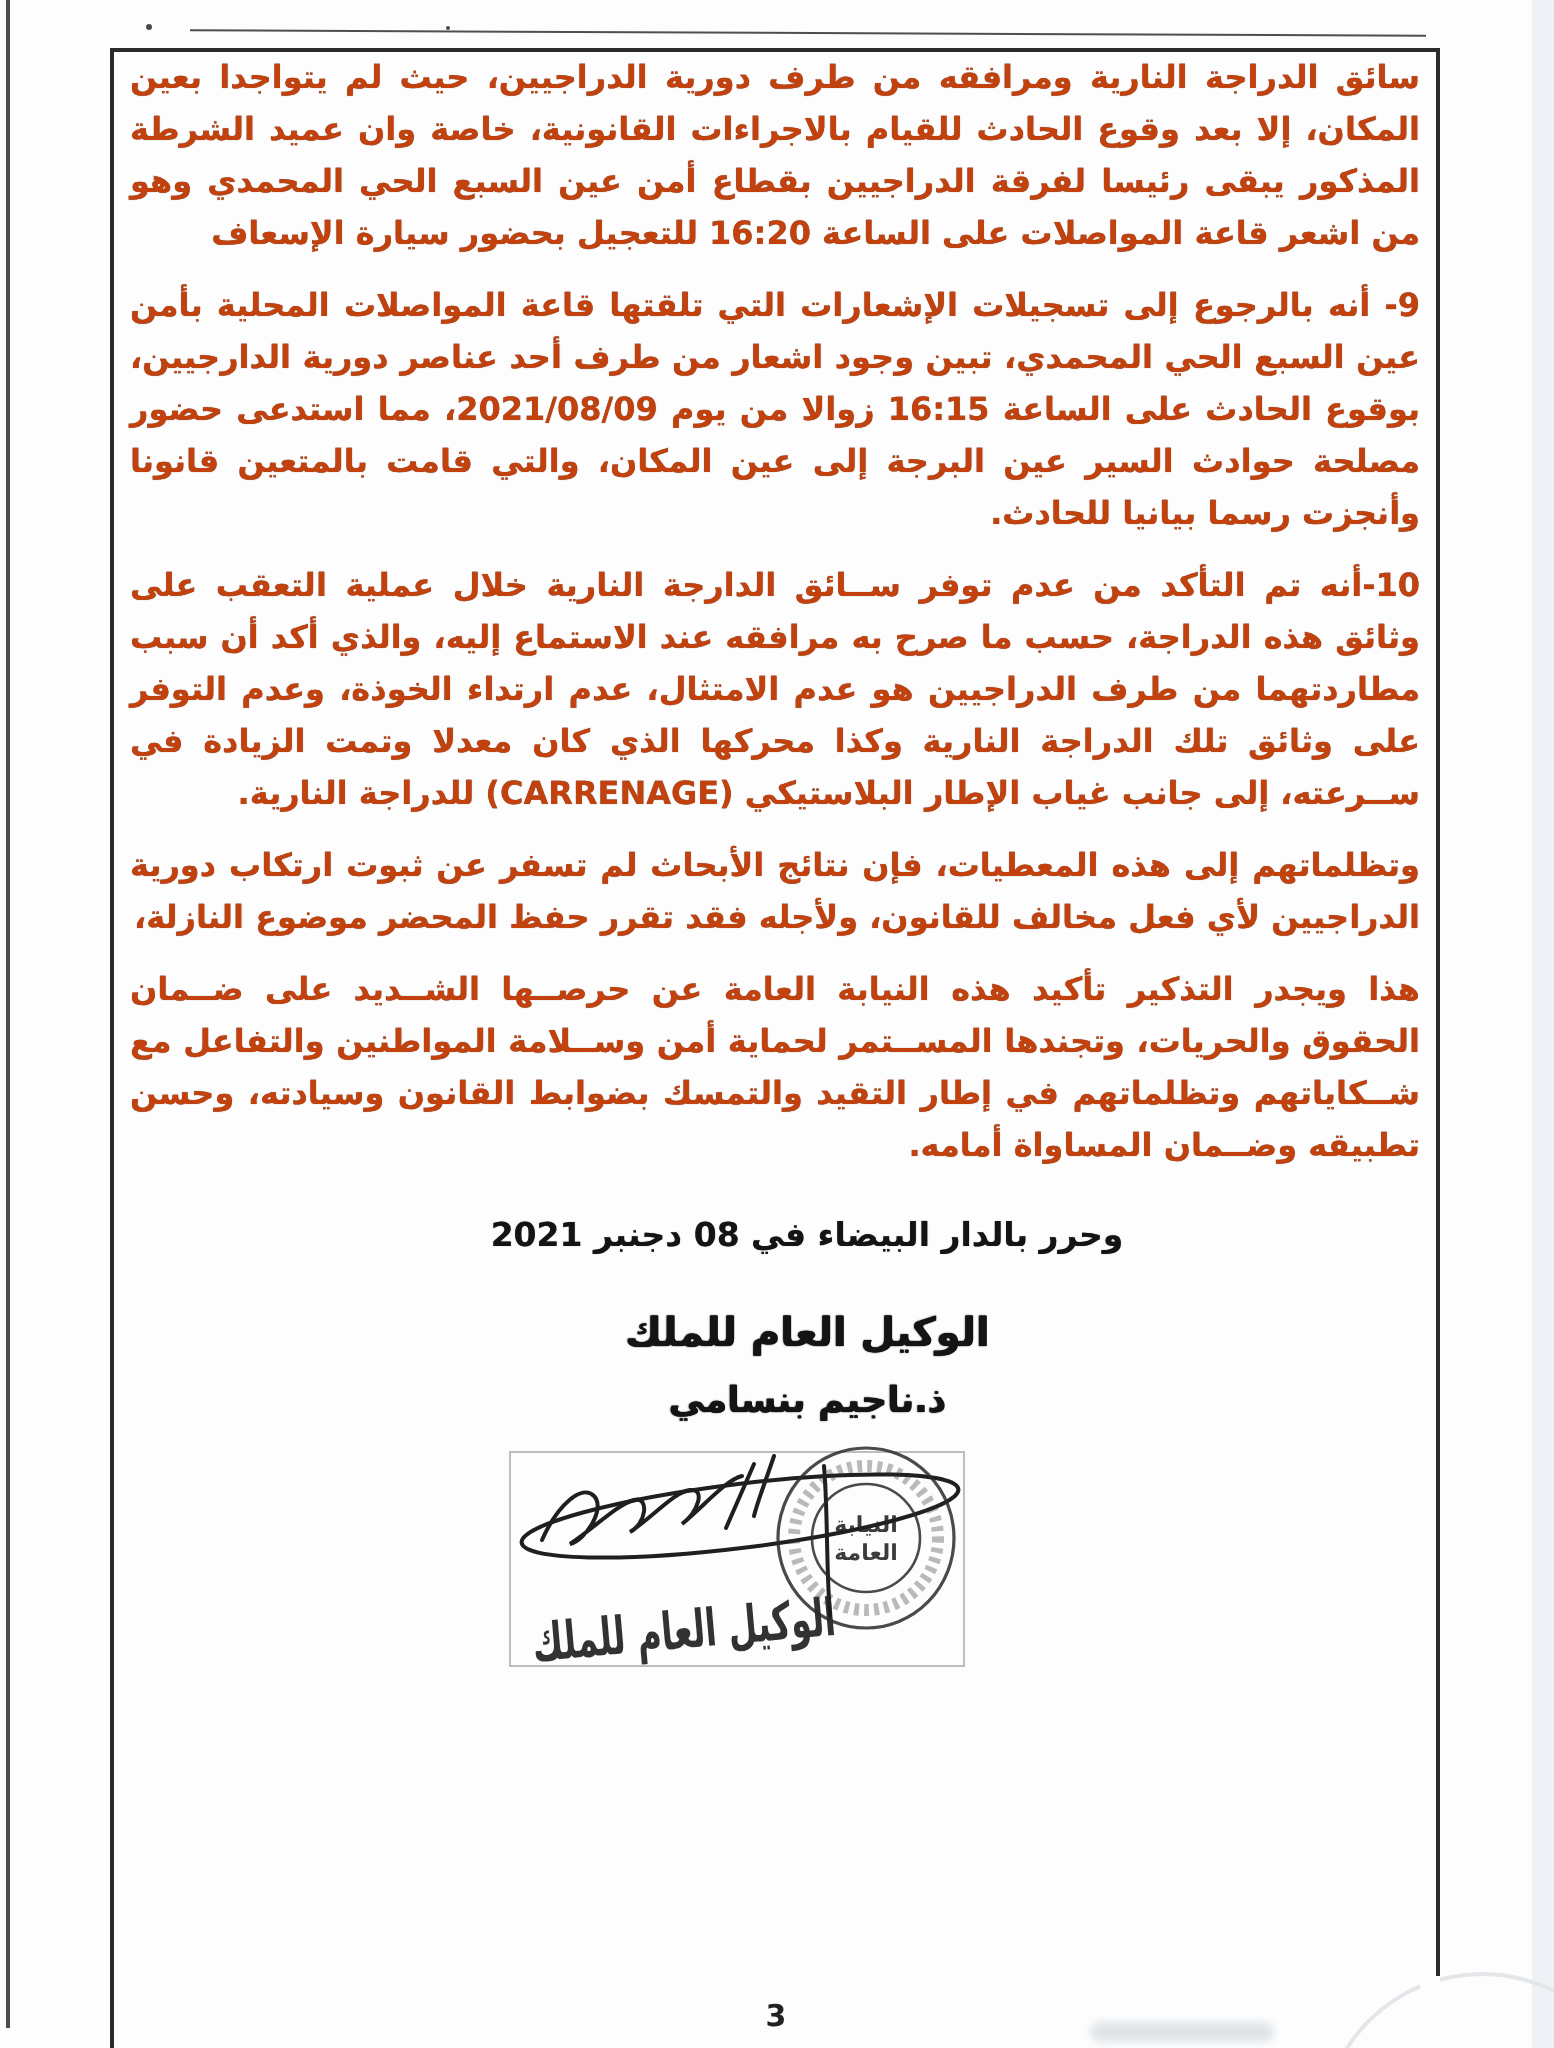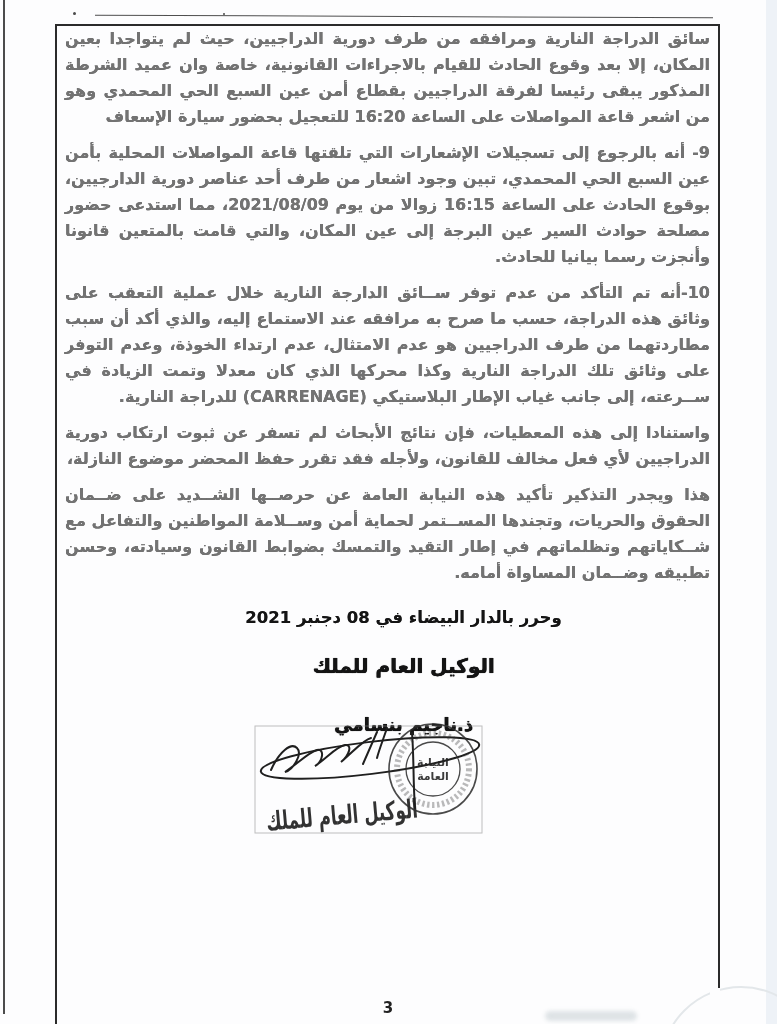--- a/index.html
+++ b/index.html
@@ -24,30 +24,30 @@
   .frame-top-extra{
     position:absolute;left:95px;top:16px;width:618px;height:0;
     border-top:1.6px solid rgba(35,35,35,.8);transform:rotate(.25deg);
   }
   .frame-right-fade{position:absolute;left:710px;top:988px;width:10px;height:36px;background:#fdfdfe;}
   
   .text-col{
     position:absolute;left:65px;top:26px;width:645px;
     direction:rtl;text-align:justify;
     font-size:16px;font-weight:bold;line-height:26px;
-    letter-spacing:0;color:#737373;
+    letter-spacing:0;color:#c2410c;
   }
   .text-col p{margin:0 0 10px 0;text-shadow:0 0 .4px rgba(20,20,20,.7);}
   .center-line{
     position:absolute;left:73px;width:661px;text-align:center;direction:rtl;
     font-weight:bold;color:#141414;
   }
   .date-line{top:608px;font-size:16.5px;text-shadow:0 0 .4px rgba(20,20,20,.7);}
   .sig-title{top:654px;font-size:20px;text-shadow:0 0 .8px #141414,.5px 0 #141414;}
-  .sig-name{top:690px;font-size:18px;text-shadow:0 0 .8px #141414,.5px 0 #141414;margin-top:24px;}
+  .sig-name{top:690px;font-size:18px;text-shadow:0 0 .8px #141414,.5px 0 #141414;}
   .signature-svg{position:absolute;left:235px;top:712px;width:270px;height:150px;}
   .page-number{
     position:absolute;left:368px;top:999px;width:40px;text-align:center;
     font-size:15px;font-weight:bold;color:#222;
   }
 </style>
 </head>
 <body>
 
 <div class="page">
@@ -60,21 +60,21 @@
   <div class="ghost-stamp-circle"></div>
 
   <div class="frame-top-extra"></div>
   <div class="frame"></div>
   <div class="frame-right-fade"></div>
 
   <div class="text-col">
     <p>سائق الدراجة النارية ومرافقه من طرف دورية الدراجيين، حيث لم يتواجدا بعين المكان، إلا بعد وقوع الحادث للقيام بالاجراءات القانونية، خاصة وان عميد الشرطة المذكور يبقى رئيسا لفرقة الدراجيين بقطاع أمن عين السبع الحي المحمدي وهو من اشعر قاعة المواصلات على الساعة 16:20 للتعجيل بحضور سيارة الإسعاف</p>
     <p>9- أنه بالرجوع إلى تسجيلات الإشعارات التي تلقتها قاعة المواصلات المحلية بأمن عين السبع الحي المحمدي، تبين وجود اشعار من طرف أحد عناصر دورية الدارجيين، بوقوع الحادث على الساعة 16:15 زوالا من يوم 2021/08/09، مما استدعى حضور مصلحة حوادث السير عين البرجة إلى عين المكان، والتي قامت بالمتعين قانونا وأنجزت رسما بيانيا للحادث.</p>
     <p>10-أنه تم التأكد من عدم توفر ســائق الدارجة النارية خلال عملية التعقب على وثائق هذه الدراجة، حسب ما صرح به مرافقه عند الاستماع إليه، والذي أكد أن سبب مطاردتهما من طرف الدراجيين هو عدم الامتثال، عدم ارتداء الخوذة، وعدم التوفر على وثائق تلك الدراجة النارية وكذا محركها الذي كان معدلا وتمت الزيادة في ســرعته، إلى جانب غياب الإطار البلاستيكي (CARRENAGE) للدراجة النارية.</p>
-    <p>واستنادا إلى هذه المعطيات، فإن نتائج الأبحاث لم تسفر عن ثبوت ارتكاب دورية الدراجيين لأي فعل مخالف للقانون، ولأجله فقد تقرر حفظ المحضر موضوع النازلة،</p>
+    <p>وتظلماتهم إلى هذه المعطيات، فإن نتائج الأبحاث لم تسفر عن ثبوت ارتكاب دورية الدراجيين لأي فعل مخالف للقانون، ولأجله فقد تقرر حفظ المحضر موضوع النازلة،</p>
     <p>هذا ويجدر التذكير تأكيد هذه النيابة العامة عن حرصــها الشــديد على ضــمان الحقوق والحريات، وتجندها المســتمر لحماية أمن وســلامة المواطنين والتفاعل مع شــكاياتهم وتظلماتهم في إطار التقيد والتمسك بضوابط القانون وسيادته، وحسن تطبيقه وضــمان المساواة أمامه.</p>
   </div>
 
   <div class="center-line date-line">وحرر بالدار البيضاء في 08 دجنبر 2021</div>
   <div class="center-line sig-title">الوكيل العام للملك</div>
   <div class="center-line sig-name">ذ.ناجيم بنسامي</div>
 
   <svg class="signature-svg" viewBox="0 0 270 150">
 
     <rect x="20" y="14" width="227" height="107" fill="none" stroke="#8a8a8a" stroke-width="1" opacity="0.55"></rect>

